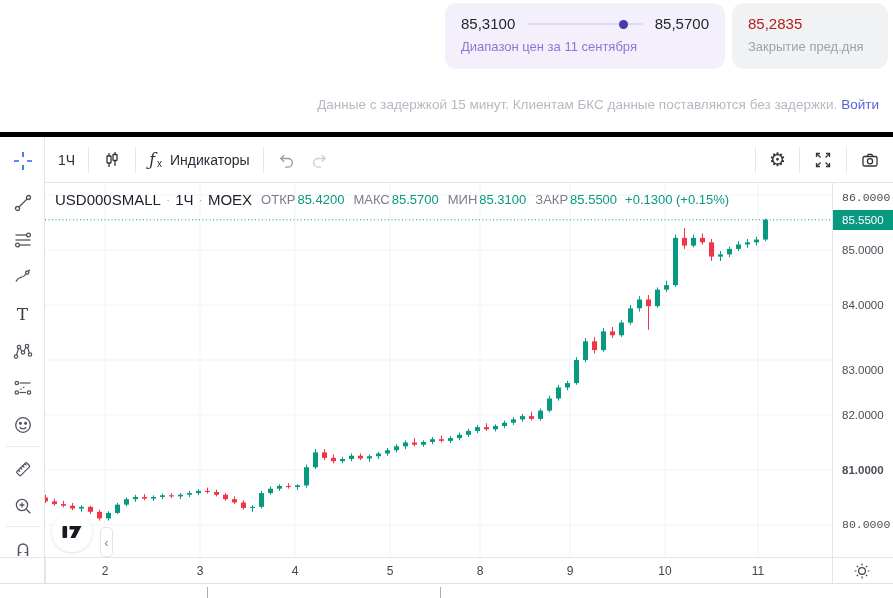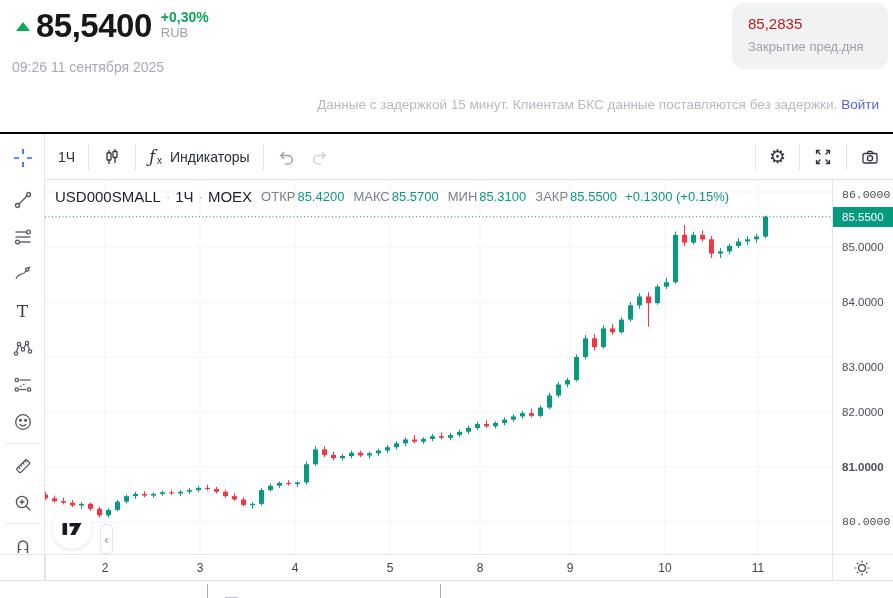--- a/index.html
+++ b/index.html
@@ -25,21 +25,21 @@
   .range-line { flex:1; height:2px; background:#ddd7f2; margin:0 12px; position:relative; border-radius:1px; }
   .range-dot { position:absolute; top:-3px; right:13%; width:9px; height:9px; border-radius:50%; background:#4b38ad; }
   .card-label { margin-top:7px; font-size:13px; color:#9da2ac; }
   .card.purple .card-label { color:#8a79d4; }
   .close-val { font-size:15px; color:#b91c1c; }
 
   .disclaimer { position:absolute; top:97px; right:14px; font-size:13.5px; color:#b6b9c2; }
   .disclaimer a { color:#5661d9; text-decoration:none; margin-left:4px; cursor:pointer; }
 
   
-  .widget { position:absolute; left:0; top:132px; width:893px; height:466px; border-top:2px solid #000000; }
+  .widget { position:absolute; left:0; top:132px; width:893px; height:466px; border-top:5px solid #000000; }
   .tb-top { position:absolute; left:45px; top:0; width:848px; height:46px; border-bottom:1px solid #e3e5ea;
     display:flex; align-items:center; color:#2a2e39; }
   .tb-left-col { position:absolute; left:0; top:0; width:45px; height:446px; border-right:1px solid #e3e5ea; background:#fff; }
   .tb-btn { display:flex; align-items:center; justify-content:center; height:46px; padding:0 13px;
     font-size:14px; cursor:pointer; white-space:nowrap; }
   .tb-sep { width:1px; height:26px; background:#e3e5ea; }
   .tb-spacer { flex:1; }
   .ltool { position:absolute; left:11px; width:23px; height:23px; display:flex; align-items:center;
     justify-content:center; cursor:pointer; }
   .lsep { position:absolute; left:6px; width:33px; height:1px; background:#e8eaee; }
@@ -74,32 +74,31 @@
   
   .strip { position:absolute; left:0; top:446px; width:893px; height:20px; border-top:1px solid #dfe1e6; background:#fff; }
   .strip-mark { position:absolute; top:3px; width:1px; height:16px; background:#a9acb5; }
   .strip-blue { position:absolute; top:16px; height:4px; width:13px; background:#b9c0ea; }
 </style>
 </head>
 <body>
 
 <div class="page">
 
-  <div class="ph-left">
-    <div class="price-row">
-      <span class="tri"></span>
-      <span class="big-price">85,5400</span>
-      <span class="chg-col">
-        <span class="pct">+0,30%</span>
-        <span class="cur">RUB</span>
+
+  <div class="card purple">
+    <div class="range-row">
+      <span>85,3100</span>
+      <span class="range-line">
+        <span class="range-dot" style="right: 13%;"></span>
       </span>
-    </div>
-    <div class="dt">09:26 11 сентября 2025</div>
+      <span>85,5700</span>
+    </div>
+    <div class="card-label">Диапазон цен за 11 сентября</div>
   </div>
-
 
   <div class="card gray">
     <div class="close-val">85,2835</div>
     <div class="card-label">Закрытие пред.дня</div>
   </div>
 
   <div class="disclaimer">
     <span>Данные с задержкой 15 минут. Клиентам БКС данные поставляются без задержки.</span><a>Войти</a>
   </div>
 

